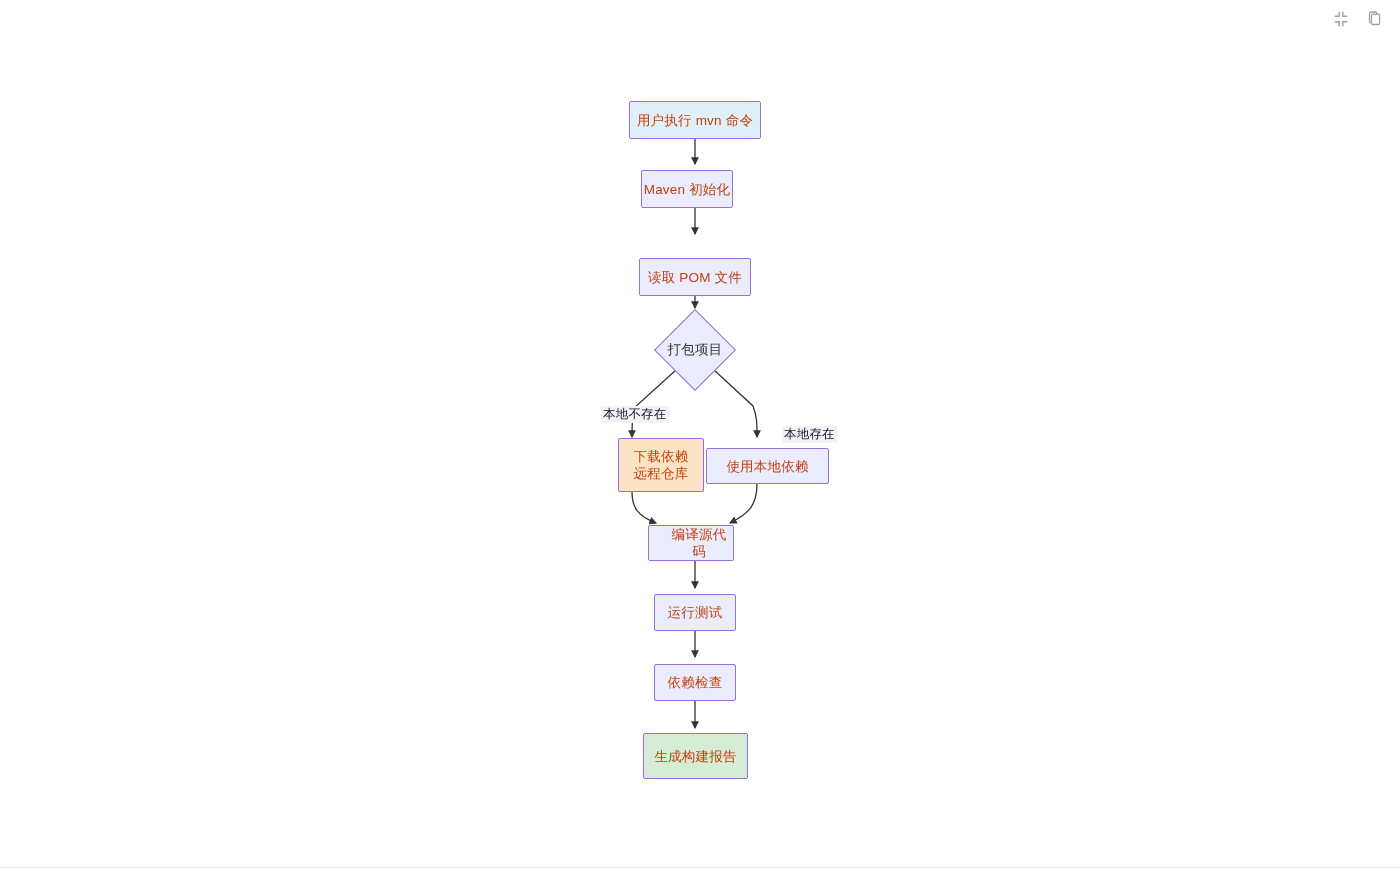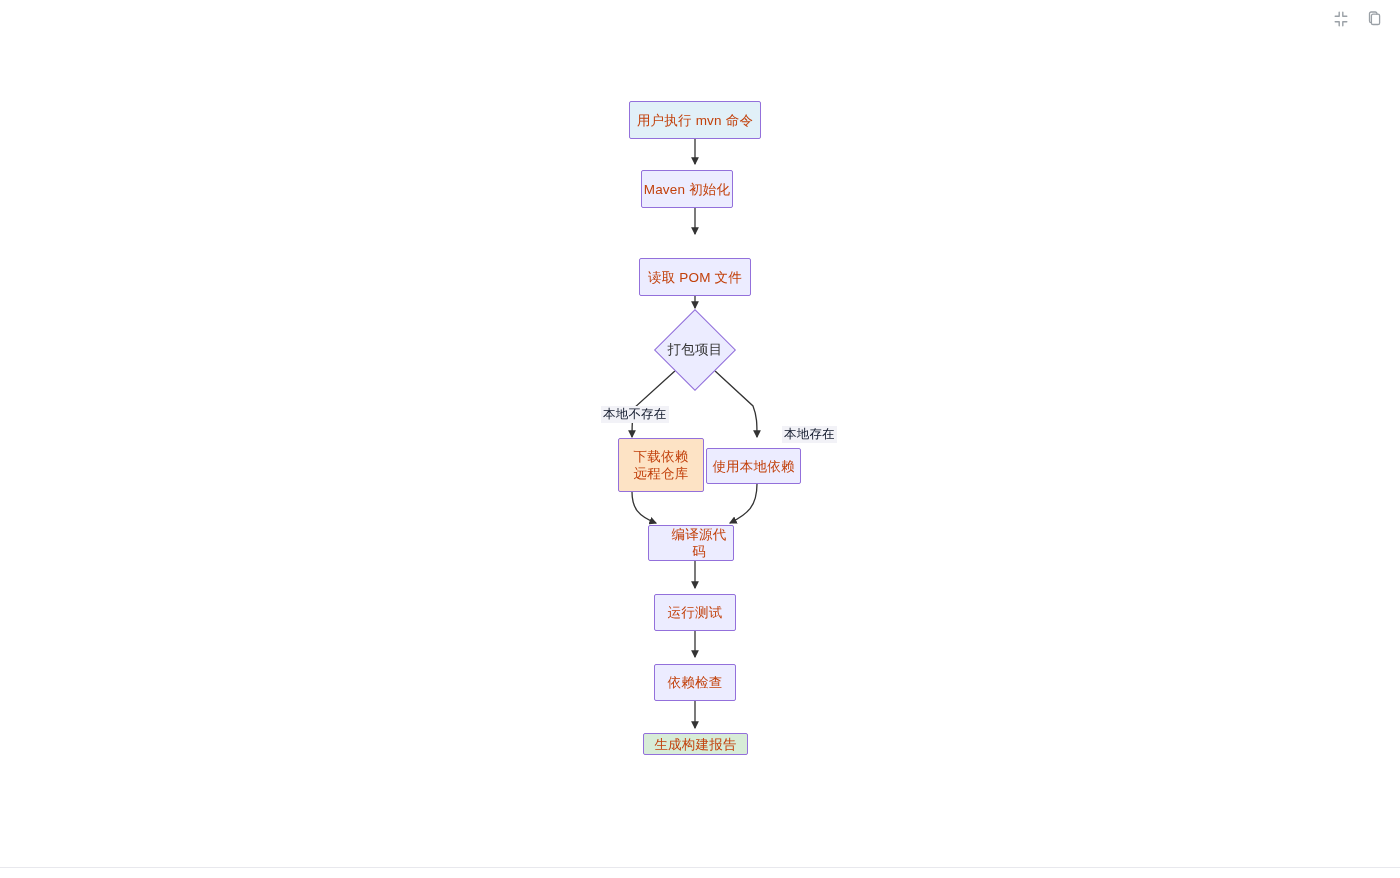--- a/index.html
+++ b/index.html
@@ -205,37 +205,37 @@
   <div class="diamond" style="left:666px; top:321px; width:58px; height:58px;">
     <div class="dia-shape"></div>
     <div class="dia-text">打包项目</div>
   </div>
 
   <div class="node fill-orange" style="left:589px; top:438px; width:86px; height:54px;">
     <span class="node-label">下载依赖
 远程仓库</span>
   </div>
 
-  <div class="node fill-default" style="left:706px; top:448px; width:95px; height:36px;">
+  <div class="node fill-default" style="left:706px; top:448px; width:123px; height:36px;">
     <span class="node-label">使用本地依赖</span>
   </div>
 
   <div class="node fill-default" style="left:648px; top:525px; width:86px; height:36px;padding-left:16px;">
     <span class="node-label">编译源代码</span>
   </div>
 
   <div class="node fill-default" style="left:654px; top:594px; width:82px; height:37px;">
     <span class="node-label">运行测试</span>
   </div>
 
   <div class="node fill-default" style="left:654px; top:664px; width:82px; height:37px;">
     <span class="node-label">依赖检查</span>
   </div>
 
-  <div class="node fill-green" style="left:643px; top:733px; width:105px; height:22px;">
+  <div class="node fill-green" style="left:643px; top:733px; width:105px; height:46px;">
     <span class="node-label">生成构建报告</span>
   </div>
 
   <div class="edge-label" style="left:601px; top:406px;">本地不存在</div>
 
   <div class="edge-label" style="left:734px; top:426px;margin-left:48px;">本地存在</div>
 
 </div>
 
 </body></html>

